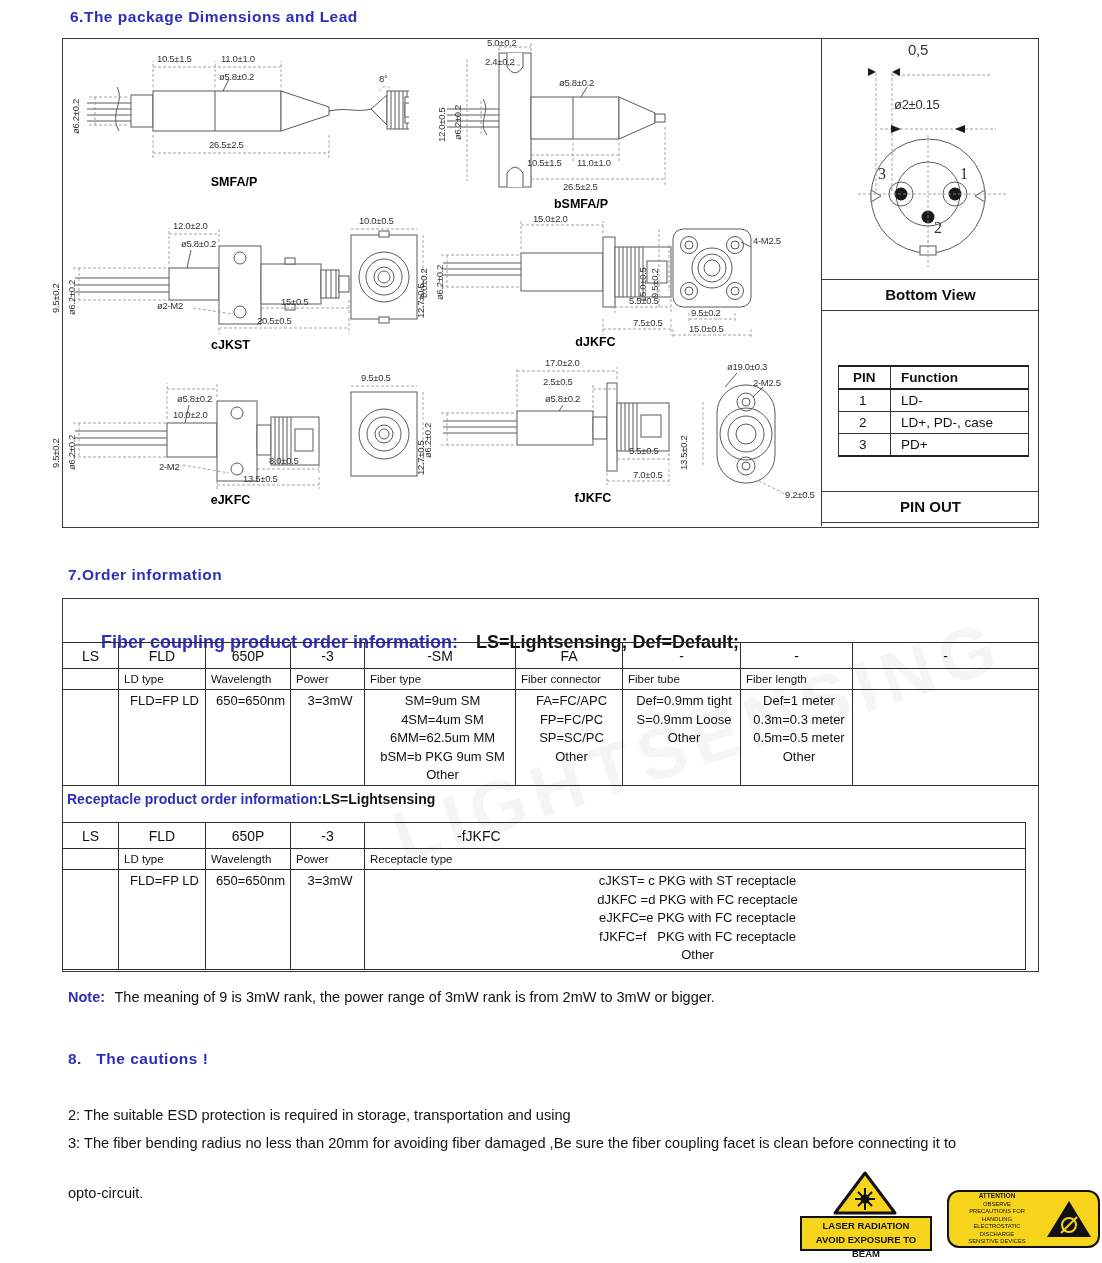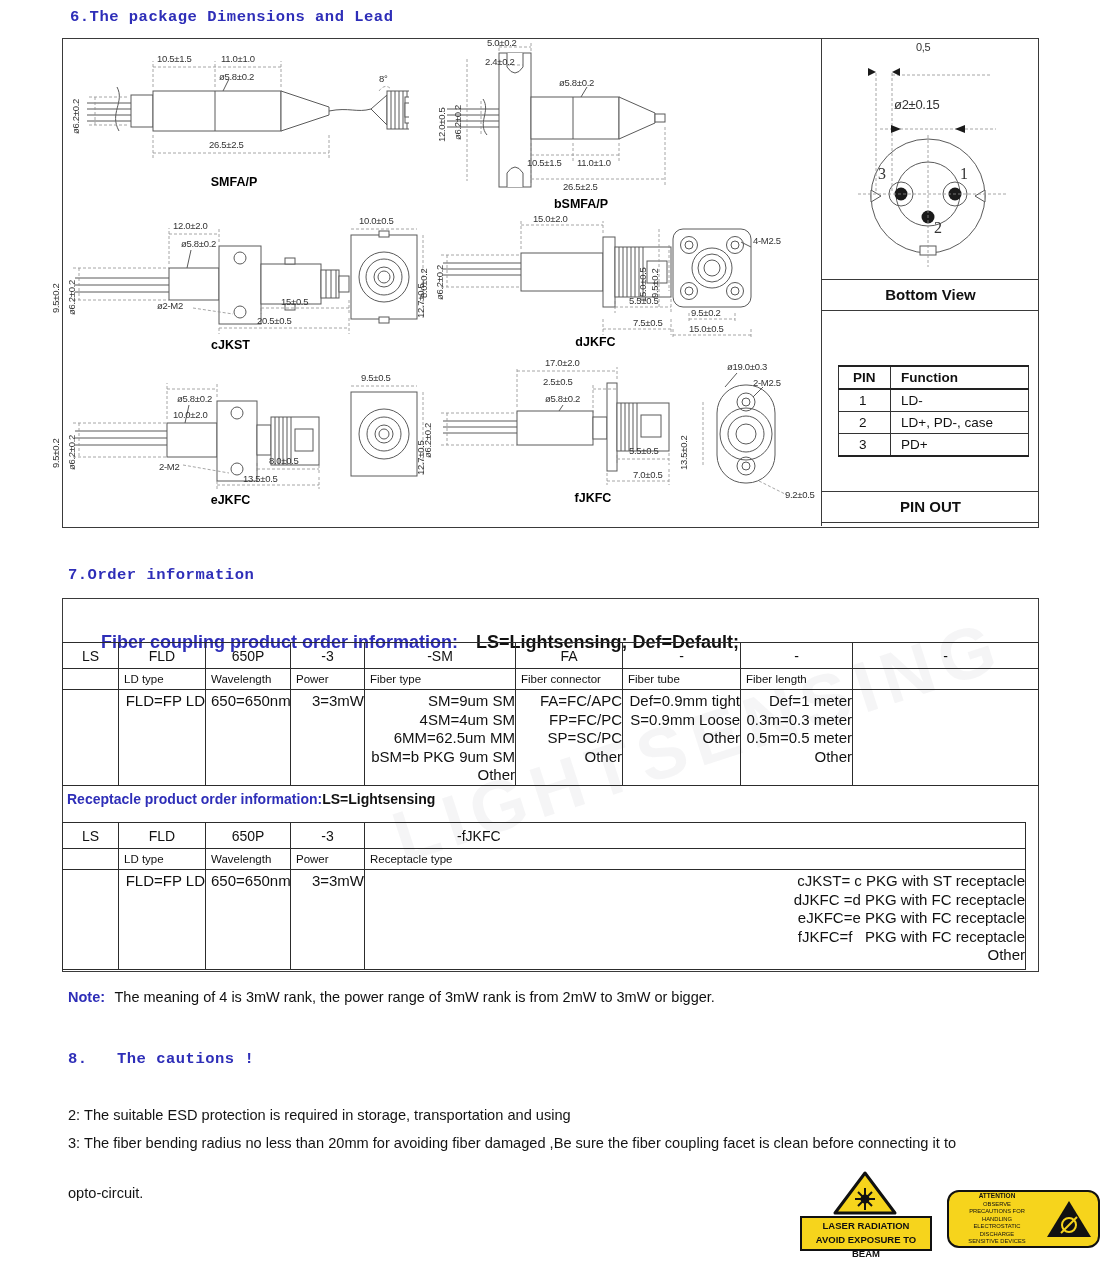--- a/index.html
+++ b/index.html
@@ -1,36 +1,36 @@
 <!DOCTYPE html>
 <html><head>
 <meta charset="utf-8">
 <style>
   html,body{margin:0;padding:0;background:#fff;}
   body{font-family:"Liberation Sans",sans-serif;color:#111;}
   #page{position:relative;width:1102px;height:1263px;background:#fff;overflow:hidden;}
   .abs{position:absolute;}
   .blue{color:#2e2eb8;}
-  .h6{font-size:15.5px;font-weight:bold;letter-spacing:0.5px;font-family:Liberation Mono, monospace;}
+  .h6{font-size:15.5px;font-weight:bold;letter-spacing:0.5px;}
   .box{border:1.5px solid #3a3a3a;box-sizing:border-box;}
   .dwg{position:absolute;}
   .dwg svg{position:absolute;left:0;top:0;}
   .dim{position:absolute;font-size:9.5px;color:#333;white-space:nowrap;letter-spacing:-0.3px;}
   .dimv{position:absolute;font-size:9.5px;color:#333;white-space:nowrap;letter-spacing:-0.3px;transform:rotate(-90deg);transform-origin:0 100%;}
   .dtitle{position:absolute;left:0;right:0;text-align:center;font-weight:bold;font-size:12.5px;color:#000;}
   .s{fill:none;stroke:#5a5a5a;stroke-width:1;}
   .w{fill:#fff;stroke:#5a5a5a;stroke-width:1;}
   .d{fill:none;stroke:#8f8f8f;stroke-width:0.8;stroke-dasharray:3 2;}
   .k{fill:#1a1a1a;stroke:none;}
   .bar{position:absolute;left:0;right:0;border-top:1.5px solid #3a3a3a;border-bottom:1.5px solid #3a3a3a;text-align:center;font-weight:bold;font-size:15px;box-sizing:border-box;}
   table{border-collapse:collapse;table-layout:fixed;}
   td{border:1px solid #2c2c2c;padding:0;overflow:hidden;}
   .code-row td{height:25px;text-align:center;font-size:14px;}
   .label-row td{height:20px;font-size:11.5px;padding-left:5px;text-align:left;border-radius:9px;}
-  .detail-row td{vertical-align:top;font-size:15px;padding:2px 0 0 5px;text-align:right;}
+  .detail-row td{vertical-align:top;font-size:13px;padding:2px 0 0 5px;text-align:center;}
   .cell-line{line-height:18.5px;white-space:pre;}
   .pin-table{position:absolute;width:190px;}
   .pin-table td{font-size:13.5px;height:21px;padding-left:10px;border:1px solid #333;}
   .pin-table .hd td{font-weight:bold;border-top:2px solid #222;border-bottom:2px solid #222;}
   .pin-table tr:last-child td{border-bottom:2px solid #222;}
   .note-text{font-size:14.5px;}
   .caution{position:absolute;left:68px;font-size:14.6px;color:#141414;}
   .watermark{position:absolute;left:380px;top:700px;font-size:72px;color:rgba(160,160,170,0.10);transform:rotate(-18deg);font-weight:bold;letter-spacing:8px;pointer-events:none;}
 </style>
 </head>
@@ -298,21 +298,21 @@
           <circle class="k" cx="127" cy="151" r="6.5"></circle>
           <circle class="k" cx="100" cy="174" r="6.5"></circle>
           <path class="d" d="M30,151 H178 M100,92 V224"></path>
           <path class="d" d="M48,30 V148 M64,30 V148 M64,32 H162"></path>
           <polygon class="k" points="48,29 40,25 40,33"></polygon>
           <polygon class="k" points="64,29 72,25 72,33"></polygon>
           <path class="d" d="M52,86 H168"></path>
           <polygon class="k" points="73,86 63,82 63,90"></polygon>
           <polygon class="k" points="127,86 137,82 137,90"></polygon>
         </svg>
-        <span class="dim" style="left:88px;top:-2px;font-size:11px;">0,5</span>
+        <span class="dim" style="left:80px;top:-2px;font-size:15px;">0,5</span>
         <span class="dim" style="left:66px;top:54px;font-size:13px;">ø2±0.15</span>
         <span class="dim" style="left:50px;top:122px;font-size:16px;font-family:'Liberation Serif',serif;">3</span>
         <span class="dim" style="left:132px;top:122px;font-size:16px;font-family:'Liberation Serif',serif;">1</span>
         <span class="dim" style="left:106px;top:176px;font-size:16px;font-family:'Liberation Serif',serif;">2</span>
       </div>
 
       <div class="bar" style="top:240px;height:32px;line-height:30px;">Bottom View</div>
 
       <table class="pin-table" style="left:16px;top:326px;">
         <colgroup>
@@ -472,21 +472,21 @@
           <div class="cell-line">fJKFC=f   PKG with FC receptacle</div>
           <div class="cell-line">Other</div>
         </td>
       </tr>
     </tbody>
       </table>
   </div>
 
   <div class="abs" style="left:68px;top:988px;">
     <span class="note-text blue" style="font-weight:bold;">Note:</span>
-    <span class="note-text" style="margin-left:5px;">The meaning of 4 is 3mW rank, the power range of 3mW rank is from 2mW to 3mW or bigger.</span>
+    <span class="note-text" style="margin-left:5px;">The meaning of 9 is 3mW rank, the power range of 3mW rank is from 2mW to 3mW or bigger.</span>
   </div>
 
   <div class="abs h6 blue" style="left:68px;top:1050px;white-space:pre;">8.   The cautions !</div>
 
   <div class="caution" style="top:1107px;">2: The suitable ESD protection is required in storage, transportation and using</div>
   <div class="caution" style="top:1135px;">3: The fiber bending radius no less than 20mm for avoiding fiber damaged ,Be sure the fiber coupling facet is clean before connecting it to</div>
   <div class="caution" style="top:1185px;">opto-circuit.</div>
 
   <div class="abs" style="left:800px;top:1170px;width:132px;height:80px;">
     <svg class="abs" style="left:32px;top:0;" width="66" height="46">

